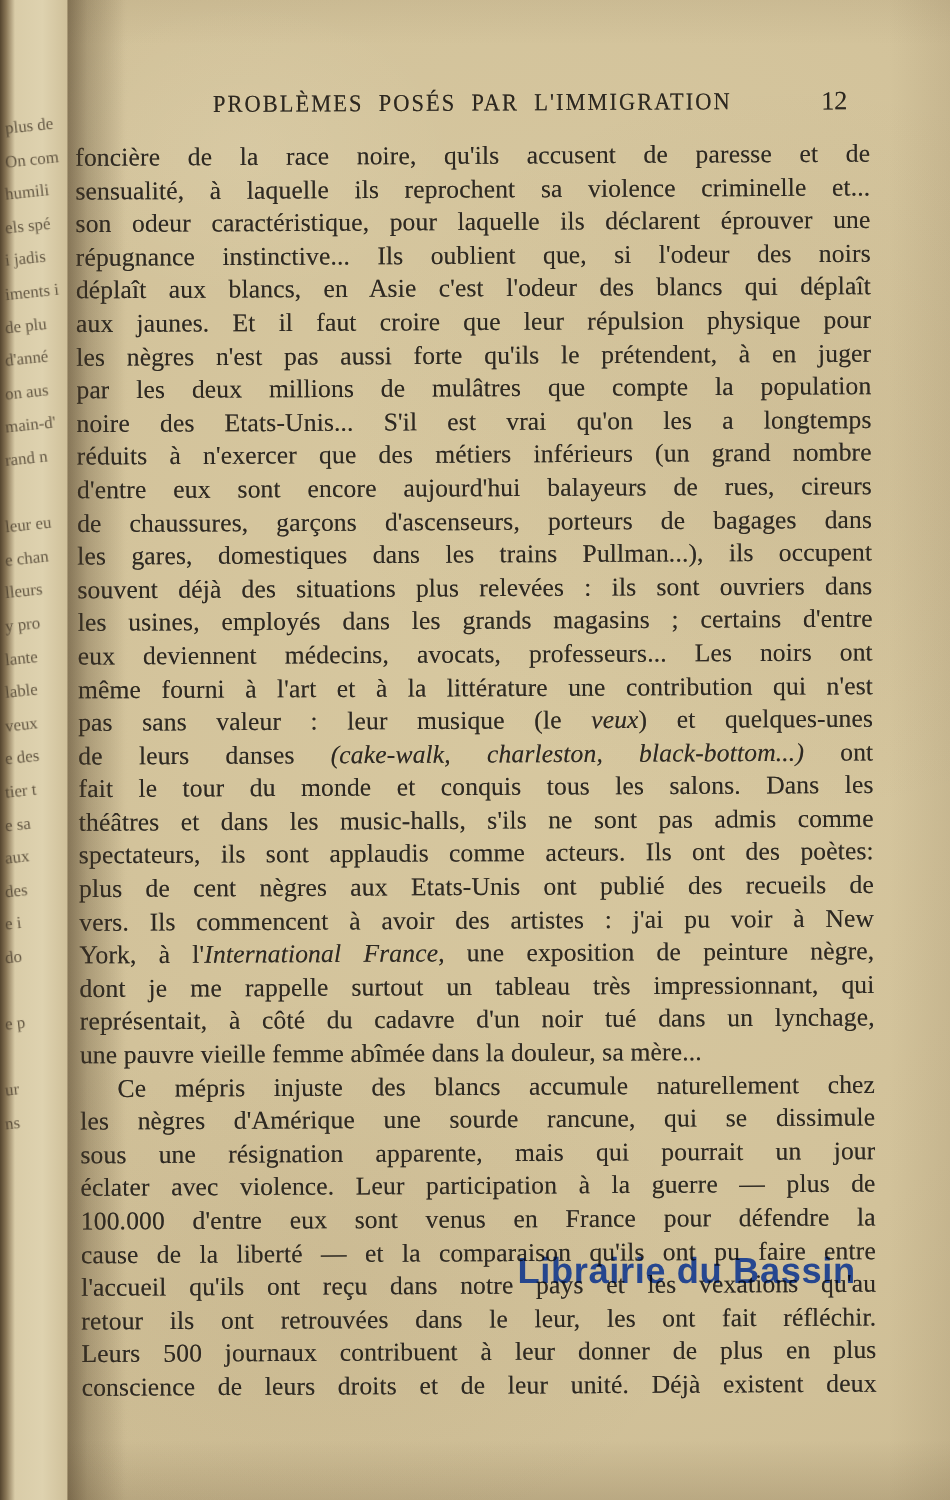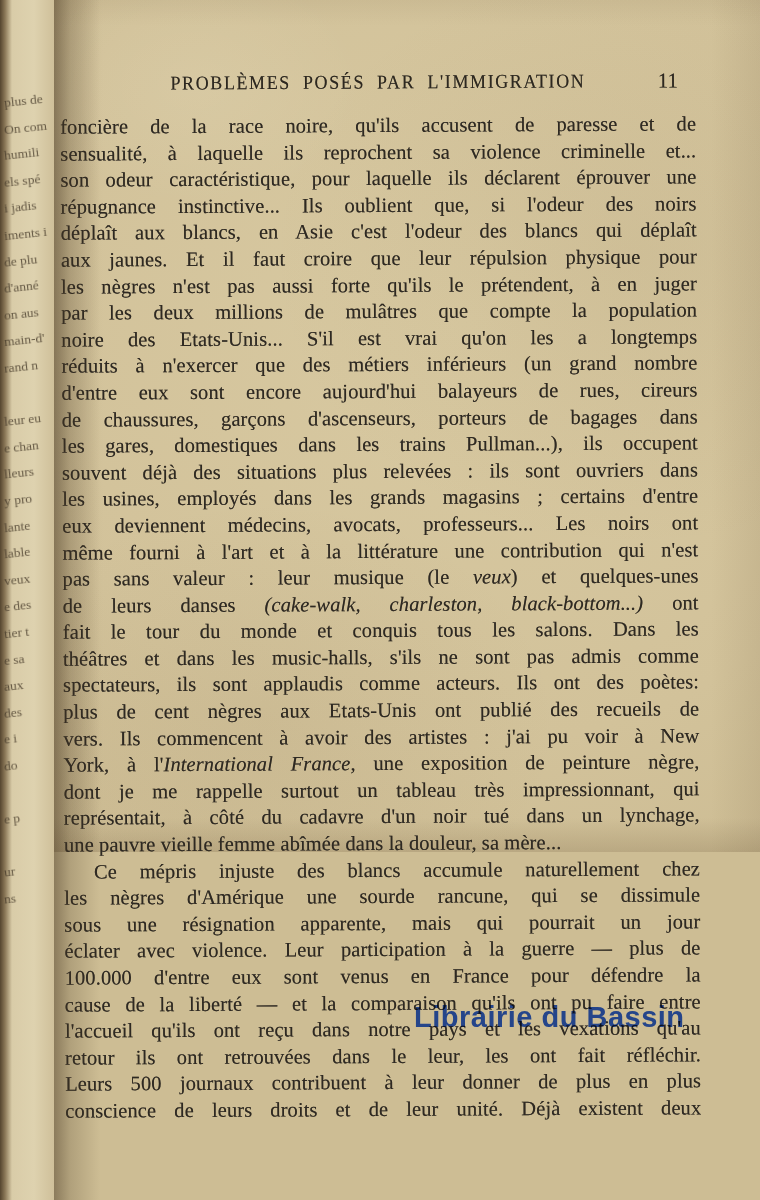--- a/index.html
+++ b/index.html
@@ -19,21 +19,21 @@
     transform:rotate(-6deg); filter:blur(.45px);
   }
   
   .gutter {
     position:absolute; left:54px; top:0; width:46px; height:1200px; pointer-events:none;
     background:linear-gradient(90deg,rgba(74,58,36,.50) 0%,rgba(74,58,36,.22) 35%,rgba(74,58,36,0) 100%);
     z-index:3;
   }
   
   .page {
-    position:absolute; left:54px; top:0; width:706px; height:852px;
+    position:absolute; left:54px; top:0; width:706px; height:1200px;
     background:radial-gradient(120% 90% at 58% 38%, #d8c9a1 0%, #d2c29a 55%, #c9b88f 100%);
   }
   .page::before {
     content:""; position:absolute; inset:0; pointer-events:none;
     background:
       radial-gradient(ellipse 280px 200px at 20% 10%, rgba(255,250,228,.10), transparent 60%),
       radial-gradient(ellipse 520px 420px at 82% 30%, rgba(120,95,60,.08), transparent 70%),
       radial-gradient(ellipse 420px 320px at 30% 85%, rgba(120,95,60,.07), transparent 70%),
       linear-gradient(180deg, rgba(100,80,50,.08) 0, transparent 3%, transparent 96%, rgba(100,80,50,.20) 100%),
       linear-gradient(90deg, rgba(100,80,50,.14) 0, transparent 7%, transparent 93%, rgba(110,90,60,.12) 100%);
@@ -106,21 +106,21 @@
       <div class="frag" style="top: 811.2px;">e p</div>
       <div class="frag" style="top: 864.4px;">ur</div>
       <div class="frag" style="top: 891px;">ns</div>
     </div>
 
   <div class="page">
     <div class="content">
 
       <div class="rheader">
         <div class="rtitle">PROBLÈMES POSÉS PAR L'IMMIGRATION</div>
-        <div class="rpage">11</div>
+        <div class="rpage">12</div>
       </div>
 
       <div class="text">
           <div class="paragraph">
             <div class="line"><span>foncière de la race noire, qu'ils accusent de paresse et de</span></div>
             <div class="line"><span>sensualité, à laquelle ils reprochent sa violence criminelle et...</span></div>
             <div class="line"><span>son odeur caractéristique, pour laquelle ils déclarent éprouver une</span></div>
             <div class="line"><span>répugnance instinctive... Ils oublient que, si l'odeur des noirs</span></div>
             <div class="line"><span>déplaît aux blancs, en Asie c'est l'odeur des blancs qui déplaît</span></div>
             <div class="line"><span>aux jaunes. Et il faut croire que leur répulsion physique pour</span></div>

